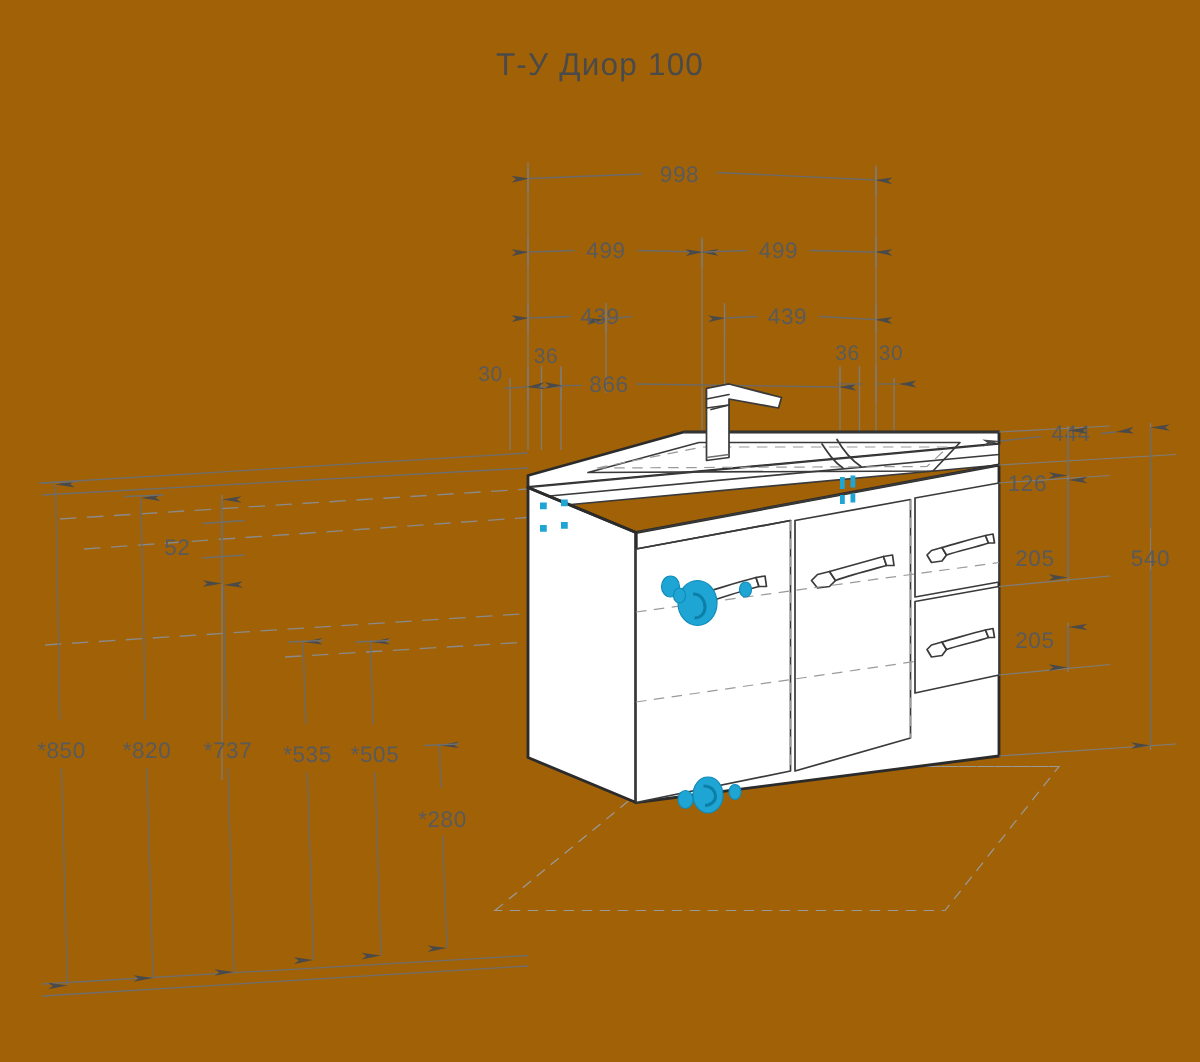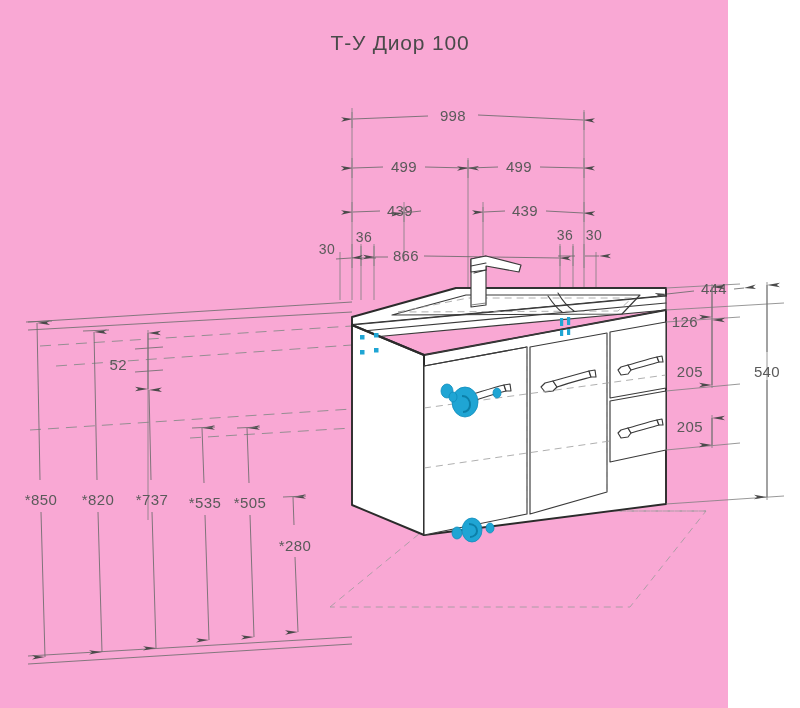--- a/index.html
+++ b/index.html
@@ -10,23 +10,23 @@
   }
   body {
     width: 800px;
     height: 708px;
     font-family: "Liberation Sans", sans-serif;
     overflow: hidden;
     position: relative;
   }
   #drawing-root {
     position: relative;
-    width: 728px;
+    width: 800px;
     height: 708px;
-    background: #f9a8d4;
+    background: #a16207;
   }
   #drawing-svg {
     position: absolute;
     left: 0;
     top: 0;
     width: 800px;
     height: 708px;
     display: block;
   }
   .dim-text {

